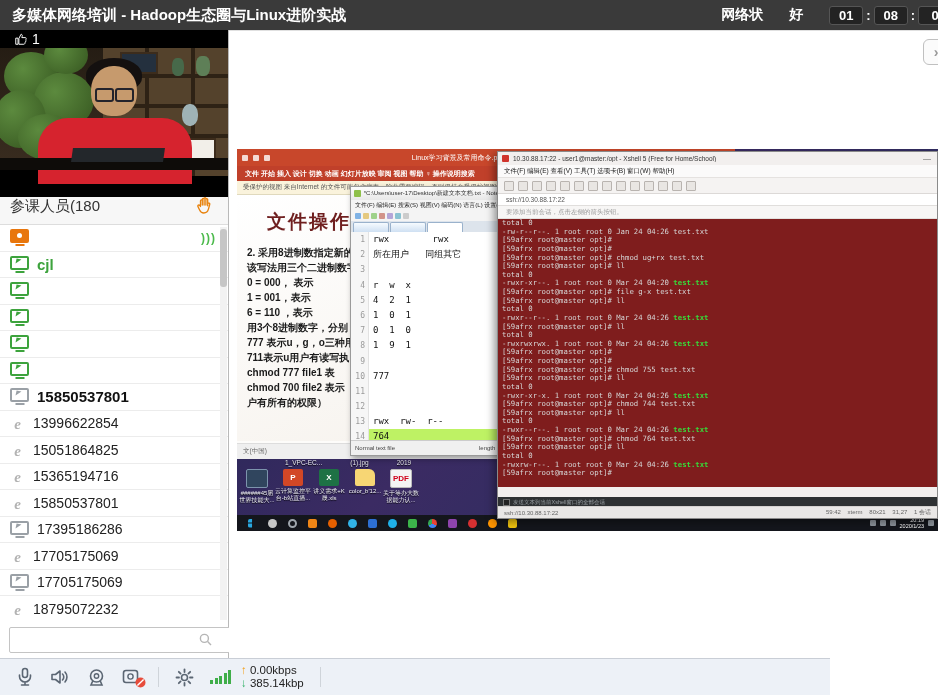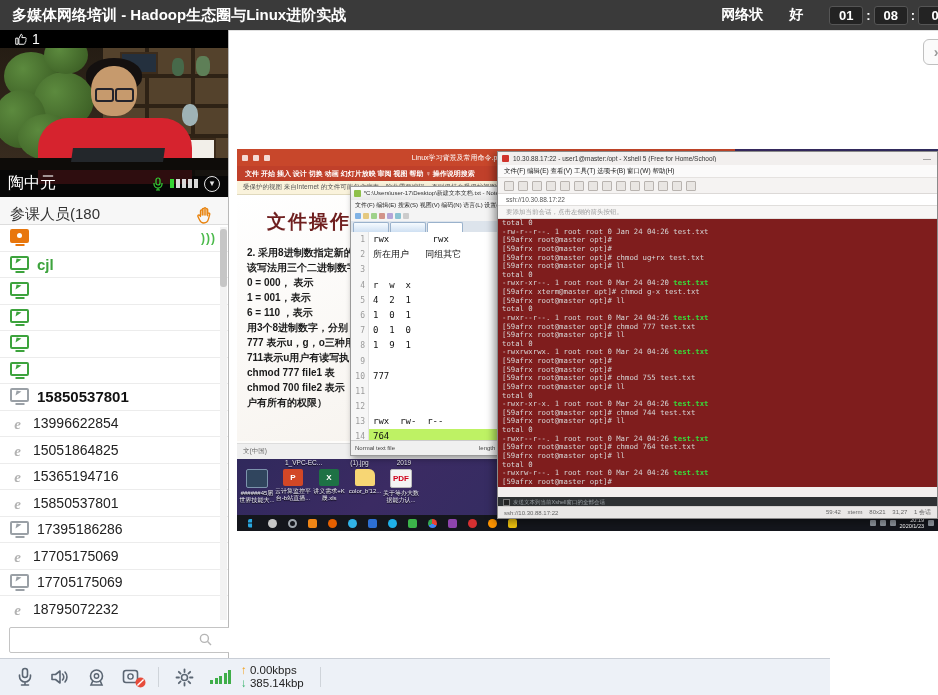--- a/index.html
+++ b/index.html
@@ -53,21 +53,21 @@
   #namebar{position:absolute;left:0;right:0;bottom:0;height:27px;background:rgba(8,8,8,.82);
            display:flex;align-items:center;color:#fff;z-index:6}
   #presenter-name{font-size:16px;margin-left:8px;flex:1}
   .vubars{display:flex;gap:2px;margin:0 6px;align-items:center}
   .vb{width:4px;height:9px;background:#d9d9d9}
   .vb.on{background:#35d435}
   .ddc{width:14px;height:14px;border:1.5px solid #e4e4e4;border-radius:50%;margin-right:8px;
        display:flex;align-items:center;justify-content:center;color:#e4e4e4;font-size:9px;line-height:1}
   
   #plist-header{position:absolute;left:0;top:167px;width:228px;height:28px;background:#f7f7f7;
-      border-bottom:1px solid #ddd;display:flex;align-items:flex-end;box-sizing:border-box}
+      border-bottom:1px solid #ddd;display:flex;align-items:flex-start;box-sizing:border-box}
   #plist-title{font-size:15px;color:#333;margin-left:10px;flex:1}
   #hand-icon{margin-right:16px}
   #plist{position:absolute;left:0;top:195px;width:228px;height:397px;overflow:hidden}
   .prow{height:26.5px;display:flex;align-items:center;border-bottom:1px solid #ececec;
         padding-left:10px;padding-right:12px;box-sizing:border-box}
   .picon{display:inline-block;width:15px;height:10px;border:2px solid;border-radius:2px;
          position:relative;flex:none;margin-bottom:3px}
   .picon::after{content:"";position:absolute;left:50%;transform:translateX(-50%);bottom:-5px;
          width:9px;height:2px;background:currentColor}
   .picon::before{content:"";position:absolute;left:4px;top:1px;width:0;height:0;
@@ -270,35 +270,20 @@
       <div class="hair"></div>
       <div class="head"></div>
       <div class="lens lz1"></div>
       <div class="lens lz2"></div>
       <div class="torso">
         <div class="guess">GUESS</div>
       </div>
       <div class="desk"></div>
       <div class="laptop"></div>
     </div>
-    <div id="namebar">
-      <span id="presenter-name">陶中元</span>
-      <svg width="12" height="14" viewBox="0 0 12 14">
-        <rect x="4" y="1" width="4" height="7" rx="2" fill="none" stroke="#35d435" stroke-width="1.2"></rect>
-        <path d="M2 6v1a4 4 0 0 0 8 0V6 M6 11v2 M4 13h4" fill="none" stroke="#35d435" stroke-width="1.2"></path>
-      </svg>
-      <div class="vubars">
-        <div class="vb on"></div>
-          <div class="vb"></div>
-        <div class="vb"></div>
-          <div class="vb"></div>
-        <div class="vb"></div>
-      </div>
-      <div class="ddc">▾</div>
-    </div>
   </div>
 
   <div id="plist-header">
     <span id="plist-title">参课人员(180</span>
     <svg id="hand-icon" width="15" height="17" viewBox="0 0 15 17">
       <path d="M3.5 9V3.8a.9.9 0 0 1 1.8 0V8 M5.3 8V2.2a.9.9 0 0 1 1.8 0V8 M7.1 8V1.6a.9.9 0 0 1 1.8 0V8 M8.9 8V2.6a.9.9 0 0 1 1.8 0v6.2 M10.7 6.6c.8-1 2.4-.4 2 1l-1.3 4.6c-.6 2.4-2 3.8-4.6 3.8-2.2 0-3.3-1-4.2-3L1 9.6c-.6-1.3 1-2.2 1.8-1.1l.7 1" fill="none" stroke="#e8820c" stroke-width="1.3" stroke-linecap="round"></path>
     </svg>
   </div>
 
   <div id="plist">
@@ -618,25 +603,24 @@
       <div id="terminal">
 
       <div class="tline"><span>total 0</span><span class="tgreen"></span><span></span></div>
           <div class="tline"><span>-rw-r--r--. 1 root root 0 Jan 24 04:26 test.txt</span><span class="tgreen"></span><span></span></div>
           <div class="tline"><span>[59afrx root@master opt]#</span><span class="tgreen"></span><span></span></div>
           <div class="tline"><span>[59afrx root@master opt]#</span><span class="tgreen"></span><span></span></div>
           <div class="tline"><span>[59afrx root@master opt]# chmod ug+rx test.txt</span><span class="tgreen"></span><span></span></div>
           <div class="tline"><span>[59afrx root@master opt]# ll</span><span class="tgreen"></span><span></span></div>
           <div class="tline"><span>total 0</span><span class="tgreen"></span><span></span></div>
           <div class="tline"><span>-rwxr-xr--. 1 root root 0 Mar 24 04:20 </span><span class="tgreen">test.txt</span><span></span></div>
-          <div class="tline"><span>[59afrx xterm@master opt]# chmod g-x test.txt</span><span class="tgreen"></span><span></span></div>
+          <div class="tline"><span>[59afrx root@master opt]# file g-x test.txt</span><span class="tgreen"></span><span></span></div>
           <div class="tline"><span>[59afrx root@master opt]# ll</span><span class="tgreen"></span><span></span></div>
           <div class="tline"><span>total 0</span><span class="tgreen"></span><span></span></div>
           <div class="tline"><span>-rwxr--r--. 1 root root 0 Mar 24 04:26 </span><span class="tgreen">test.txt</span><span></span></div>
-          <div class="tline"><span>[59afrx root@master opt]# chmod 777 test.txt</span><span class="tgreen"></span><span></span></div>
           <div class="tline"><span>[59afrx root@master opt]# ll</span><span class="tgreen"></span><span></span></div>
           <div class="tline"><span>total 0</span><span class="tgreen"></span><span></span></div>
           <div class="tline"><span>-rwxrwxrwx. 1 root root 0 Mar 24 04:26 </span><span class="tgreen">test.txt</span><span></span></div>
           <div class="tline"><span>[59afrx root@master opt]#</span><span class="tgreen"></span><span></span></div>
           <div class="tline"><span>[59afrx root@master opt]#</span><span class="tgreen"></span><span></span></div>
           <div class="tline"><span>[59afrx root@master opt]# chmod 755 test.txt</span><span class="tgreen"></span><span></span></div>
           <div class="tline"><span>[59afrx root@master opt]# ll</span><span class="tgreen"></span><span></span></div>
           <div class="tline"><span>total 0</span><span class="tgreen"></span><span></span></div>
           <div class="tline"><span>-rwxr-xr-x. 1 root root 0 Mar 24 04:26 </span><span class="tgreen">test.txt</span><span></span></div>
           <div class="tline"><span>[59afrx root@master opt]# chmod 744 test.txt</span><span class="tgreen"></span><span></span></div>

